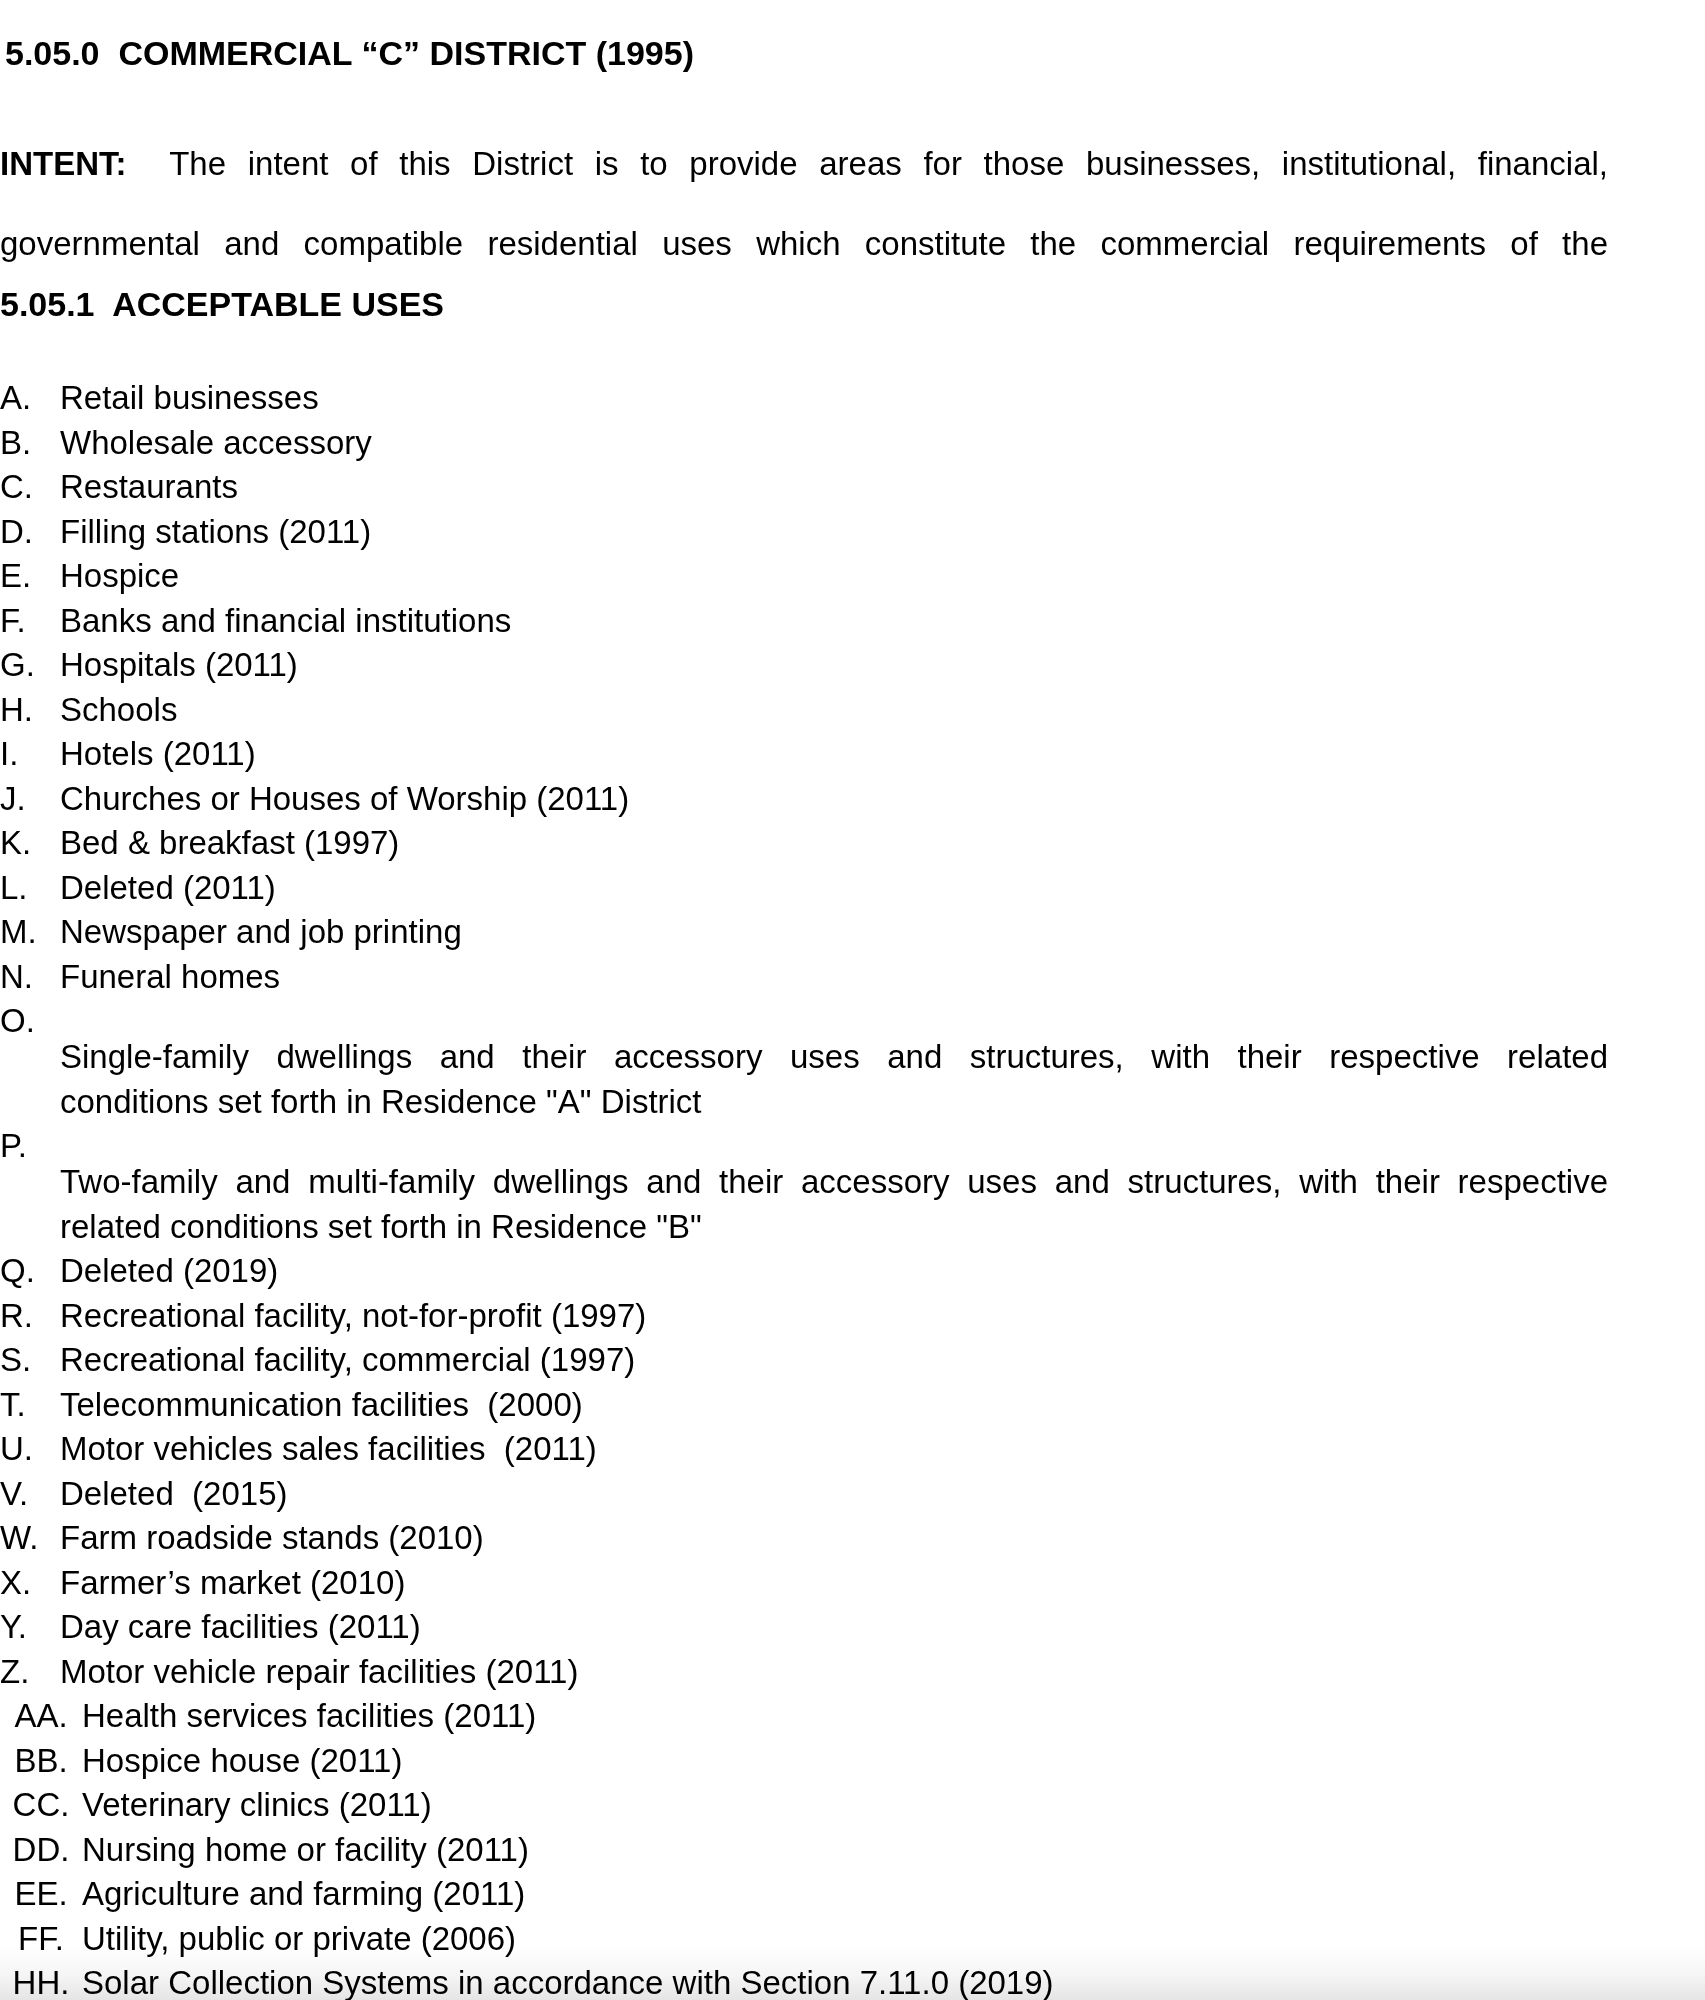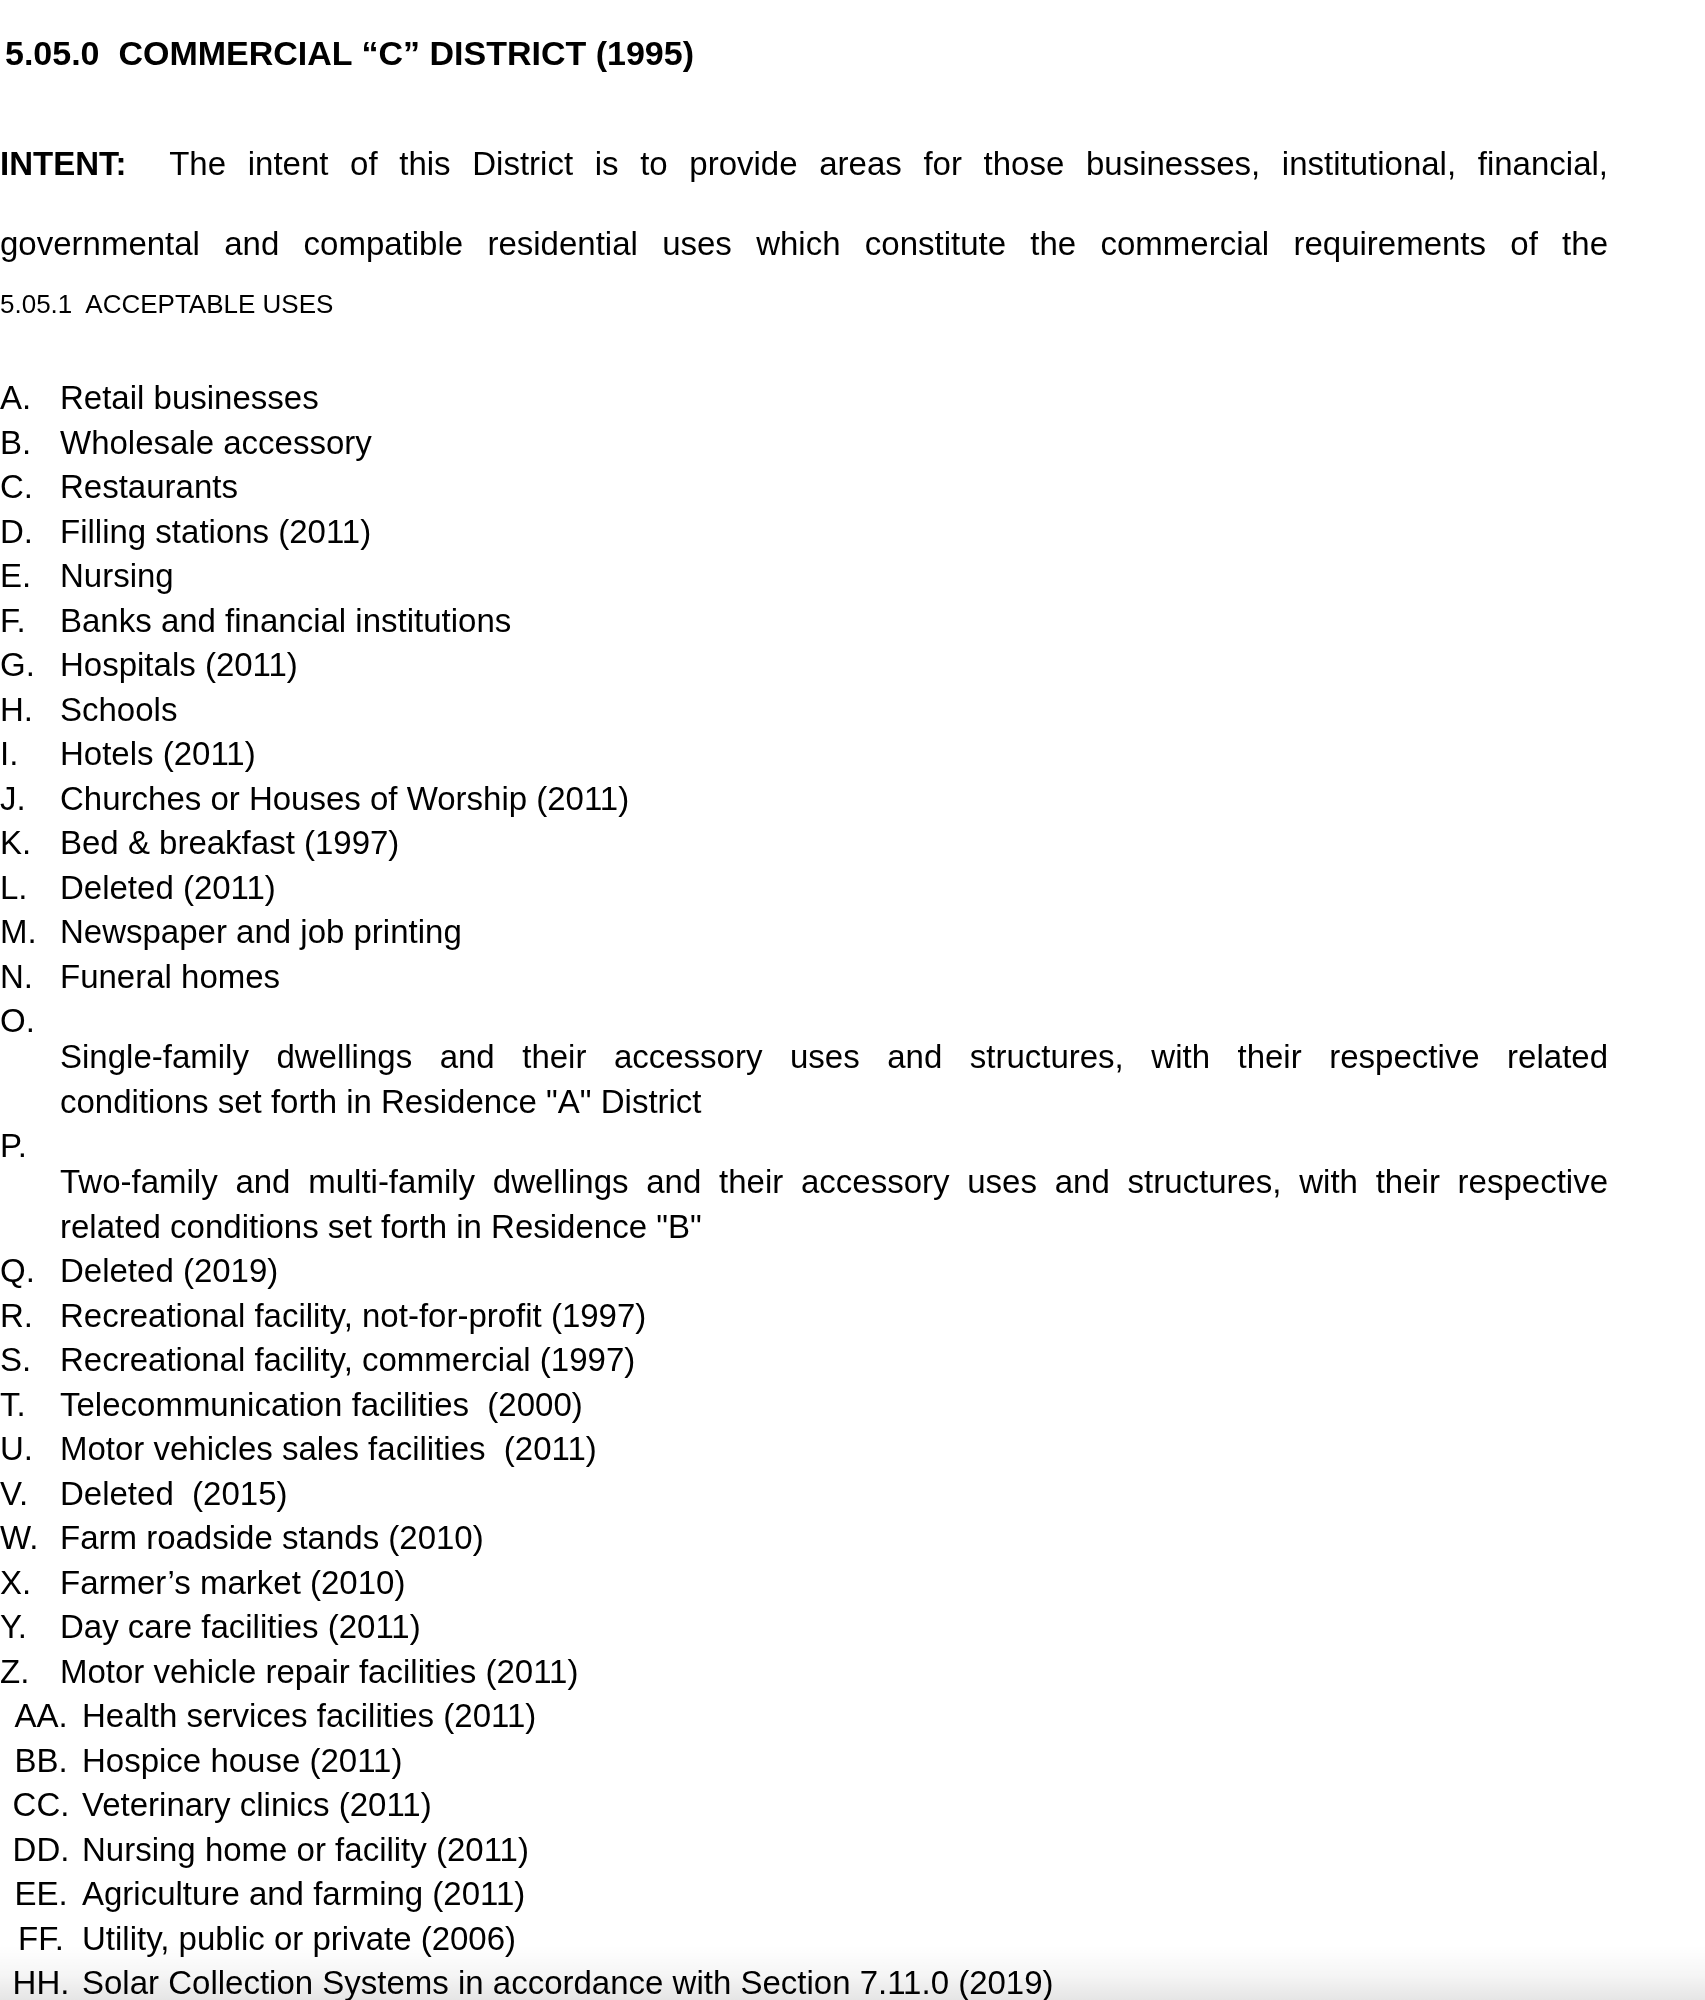--- a/index.html
+++ b/index.html
@@ -17,21 +17,21 @@
   .doc-title{
     font-size:34px;font-weight:700;
     margin:31px 0 0 5px;
     white-space:pre-wrap;
   }
   .intent{margin:66px 0 0 0;}
   .intent > div{white-space:pre-wrap;}
   .jline{text-align:justify;text-align-last:justify;margin-top:36px;}
   .b{font-weight:700;}
   .sub-header{
-    font-size:26px;font-weight:400;
+    font-size:34px;font-weight:700;
     margin:15px 0 0 0;
     white-space:pre-wrap;
   }
   .uses{margin-top:50px;}
   .row{display:flex;}
   .lbl{flex:0 0 60px;white-space:pre;}
   .row.dd .lbl{flex-basis:82px;text-align:center;}
   .txt{flex:1;white-space:pre-wrap;}
   .txt .jline{white-space:pre-wrap;}
   .bottom-fade{
@@ -67,21 +67,21 @@
         <div class="row">
           <span class="lbl">C.</span>
           <div class="txt">Restaurants</div>
         </div>
         <div class="row">
           <span class="lbl">D.</span>
           <div class="txt">Filling stations (2011)</div>
         </div>
         <div class="row">
           <span class="lbl">E.</span>
-          <div class="txt">Nursing</div>
+          <div class="txt">Hospice</div>
         </div>
         <div class="row">
           <span class="lbl">F.</span>
           <div class="txt">Banks and financial institutions</div>
         </div>
         <div class="row">
           <span class="lbl">G.</span>
           <div class="txt">Hospitals (2011)</div>
         </div>
         <div class="row">

